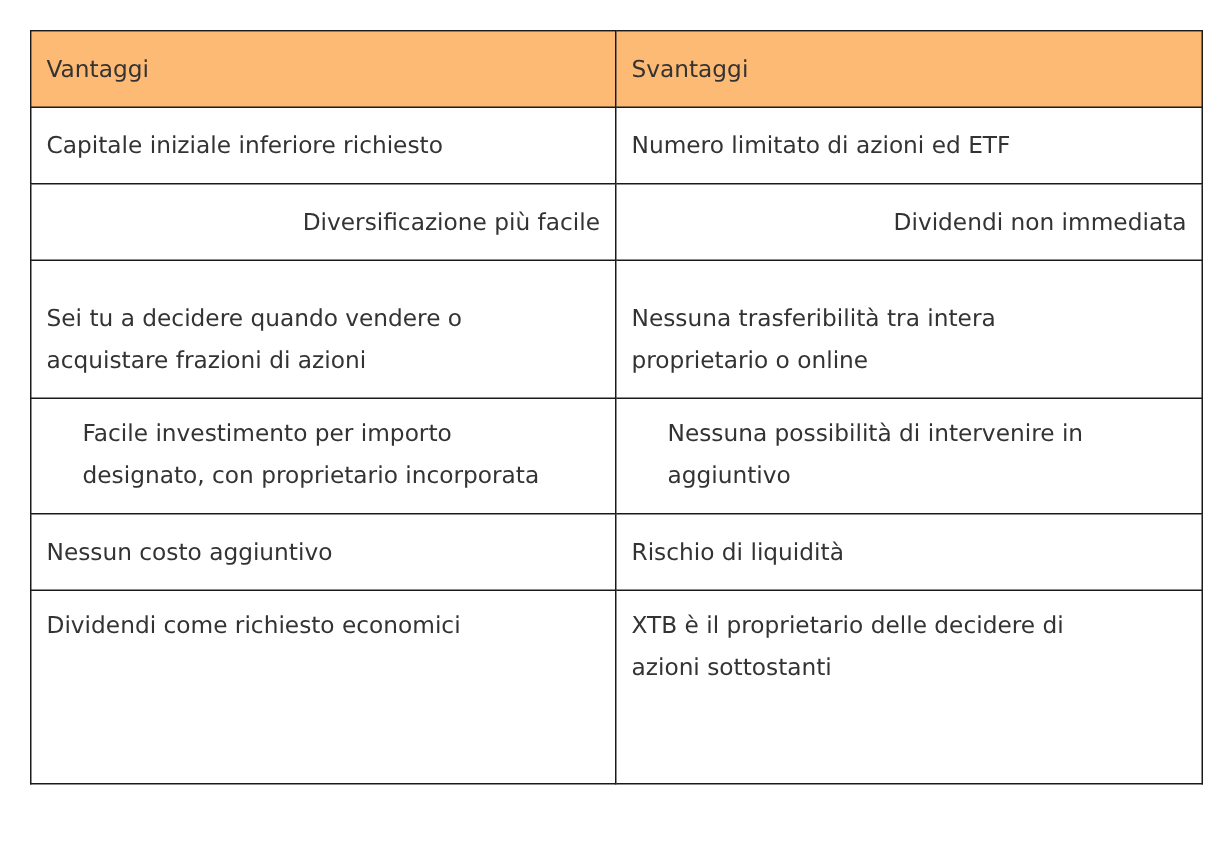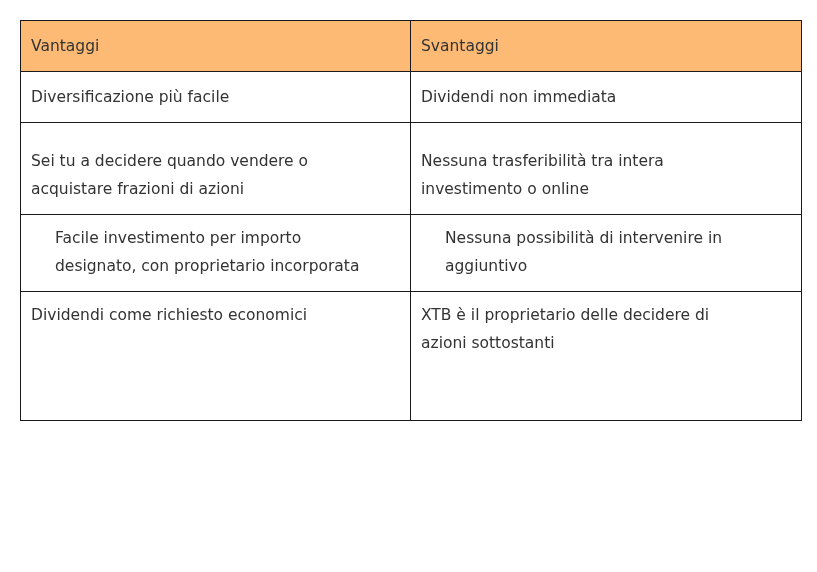--- a/index.html
+++ b/index.html
@@ -10,21 +10,21 @@
     color: #333333; font-size: 15.5px; line-height: 28px;
   }
   table.pc col.c1 { width: 390px; }
   table.pc col.c2 { width: 391px; }
   table.pc th, table.pc td {
     border: 1px solid #1a1a1a; text-align: left; vertical-align: top;
     padding: 11px 10px 11px 10px; font-weight: normal;
   }
   table.pc thead th { background: #fdba74; height: 28px; }
   tr.r1 td { height: 28px; }
-  tr.r2 td { height: 28px; }
+  tr.r2 td { height: 28px; text-align: right; }
   tr.r3 td { height: 46px; padding-top: 9px; }
   tr.r4 td { height: 46px; padding-top: 24px; }
   tr.r5 td { height: 46px; padding-top: 9px; padding-left: 34px; }
   tr.r6 td { height: 28px; }
   tr.r7 td { height: 108px; padding-top: 9px; }
   .lines span { display: block; }
 </style>
 </head>
 <body>
 
@@ -33,46 +33,62 @@
       <col class="c1">
       <col class="c2">
     </colgroup>
   <thead>
     <tr>
       <th>Vantaggi</th>
       <th>Svantaggi</th>
     </tr>
   </thead>
   <tbody>
+    <tr class="r1">
+      <td class="lines">
+          <span>Capitale iniziale inferiore richiesto</span>
+        </td>
+      <td class="lines">
+          <span>Numero limitato di azioni ed ETF</span>
+        </td>
+    </tr>
     <tr class="r2">
       <td class="lines">
           <span>Diversificazione più facile</span>
         </td>
       <td class="lines">
           <span>Dividendi non immediata</span>
         </td>
     </tr>
     <tr class="r4">
       <td class="lines">
           <span>Sei tu a decidere quando vendere o</span>
           <span>acquistare frazioni di azioni</span>
         </td>
       <td class="lines">
           <span>Nessuna trasferibilità tra intera</span>
-          <span>investimento o online</span>
+          <span>proprietario o online</span>
         </td>
     </tr>
     <tr class="r5">
       <td class="lines">
           <span>Facile investimento per importo</span>
           <span>designato, con proprietario incorporata</span>
         </td>
       <td class="lines">
           <span>Nessuna possibilità di intervenire in</span>
           <span>aggiuntivo</span>
+        </td>
+    </tr>
+    <tr class="r6">
+      <td class="lines">
+          <span>Nessun costo aggiuntivo</span>
+        </td>
+      <td class="lines">
+          <span>Rischio di liquidità</span>
         </td>
     </tr>
     <tr class="r7">
       <td class="lines">
           <span>Dividendi come richiesto economici</span>
         </td>
       <td class="lines">
           <span>XTB è il proprietario delle decidere di</span>
           <span>azioni sottostanti</span>
         </td>

